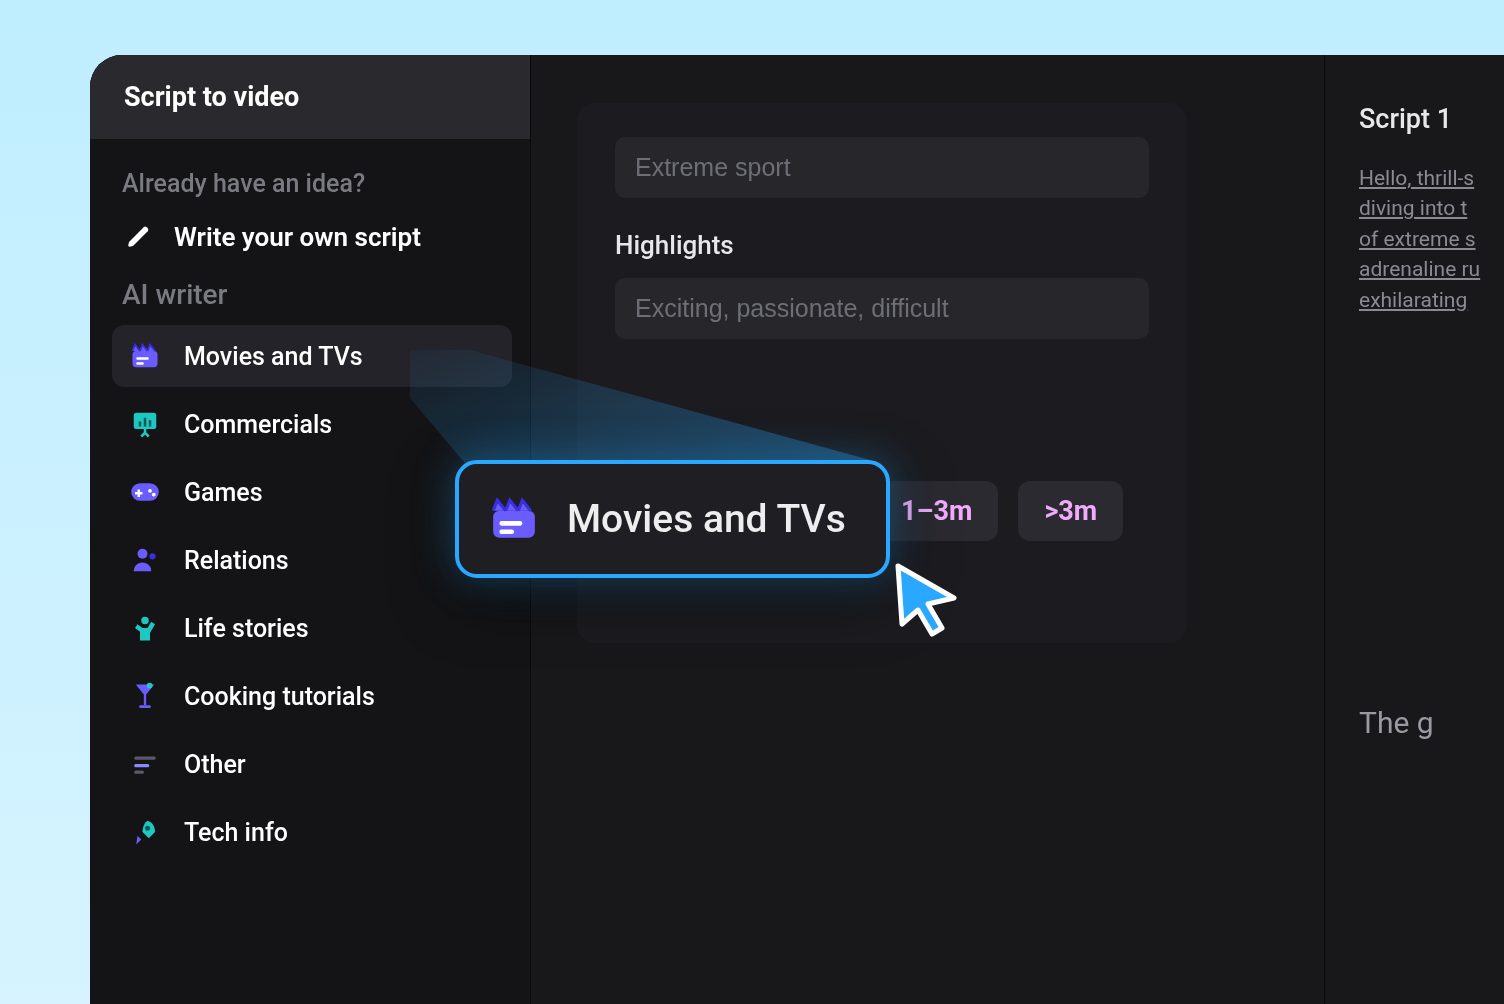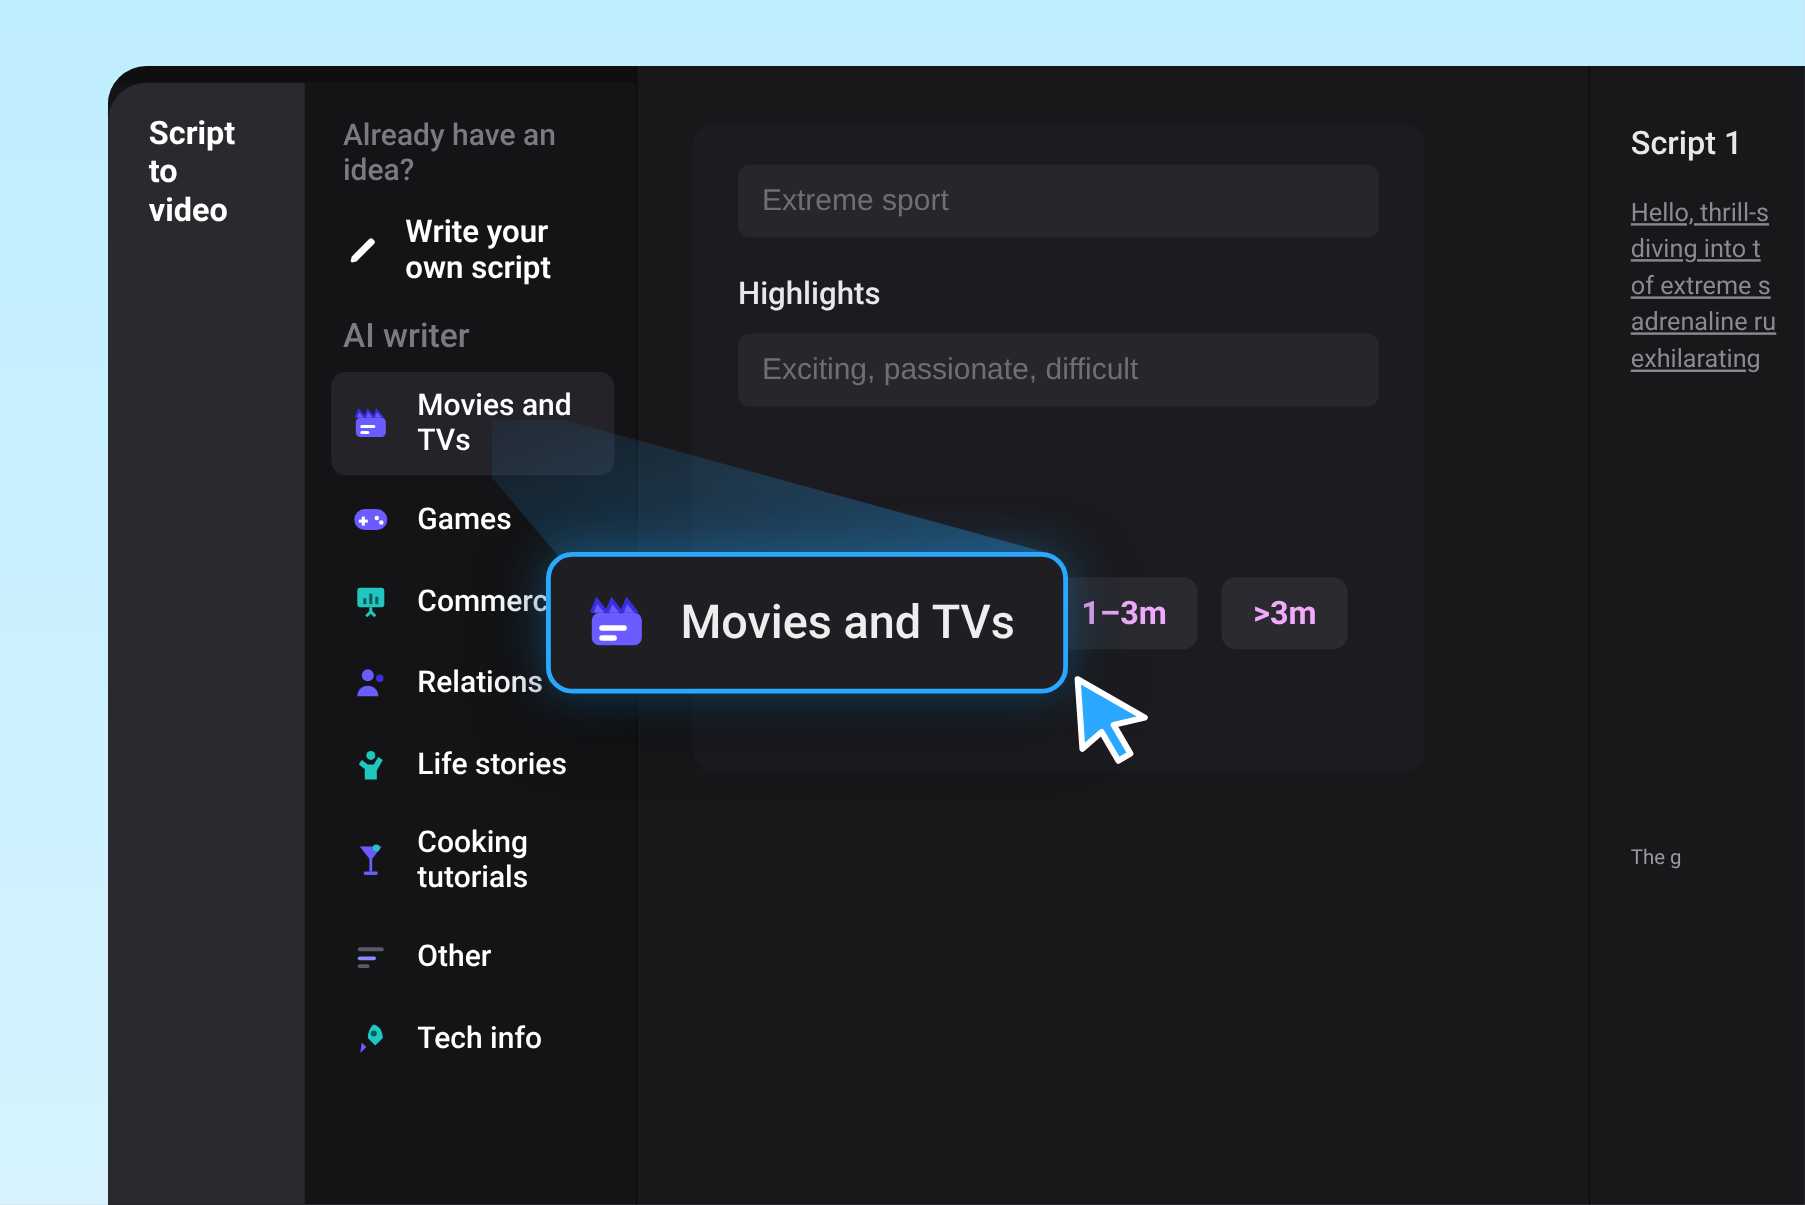--- a/index.html
+++ b/index.html
@@ -16,22 +16,21 @@
     border-radius: 32px 0 0 0;
     overflow: hidden;
     display: flex;
   }
 
   
   .sidebar {
     width: 440px;
     background: #141416;
     display: flex;
-    flex-direction: row;
-    margin-top: 14px;
+    flex-direction: column;
   }
   .sidebar-header {
     background: #2a2a2e;
     padding: 26px 34px;
     border-radius: 32px 0 0 0;
   }
   .sidebar-title {
     color: #ffffff;
     font-size: 27px;
     font-weight: 700;
@@ -141,21 +140,21 @@
   }
   .preview-text {
     color: #8a8a92;
     font-size: 21px;
     line-height: 1.45;
     white-space: pre-line;
     text-decoration: underline;
   }
   .preview-more {
     color: #9a9aa2;
-    font-size: 17px;
+    font-size: 30px;
     margin-top: 390px;
   }
 
   
   .callout-beam {
     position: absolute;
     left: 410px; top: 350px;
     width: 470px; height: 190px;
     pointer-events: none;
   }
@@ -220,42 +219,42 @@
                 <path d="M2 8l2-5 4 5M8 8l2-5 4 5M14 8l2-5 4 5" stroke="#3a2fe0" stroke-width="1.5" fill="#6b5cff"></path>
                 <rect x="5" y="13" width="10" height="2" rx="1" fill="#ffffff"></rect>
                 <rect x="5" y="17" width="6" height="2" rx="1" fill="#ffffff"></rect>
               </svg>
           </span>
           <span>Movies and TVs</span>
         </div>
 
         <div class="cat-item">
           <span class="cat-icon">
+            <svg width="30" height="30" viewBox="0 0 24 24">
+                <rect x="3" y="3" width="18" height="13" rx="2" fill="#1fc7c1"></rect>
+                <rect x="7" y="10" width="2" height="4" fill="#0a5a57"></rect>
+                <rect x="11" y="7" width="2" height="7" fill="#0a5a57"></rect>
+                <rect x="15" y="9" width="2" height="5" fill="#0a5a57"></rect>
+                <path d="M12 16v3M9 22l3-3 3 3" stroke="#1fc7c1" stroke-width="2" fill="none"></path>
+              </svg>
+          </span>
+          <span>Commercials</span>
+        </div>
+
+        <div class="cat-item">
+          <span class="cat-icon">
             <svg width="30" height="26" viewBox="0 0 24 20">
                 <rect x="1" y="3" width="22" height="14" rx="7" fill="#6b5cff"></rect>
                 <rect x="6" y="8" width="2" height="6" fill="#fff"></rect>
                 <rect x="4" y="10" width="6" height="2" fill="#fff"></rect>
                 <circle cx="16" cy="9" r="1.5" fill="#fff"></circle>
                 <circle cx="19" cy="12" r="1.5" fill="#fff"></circle>
               </svg>
           </span>
           <span>Games</span>
-        </div>
-
-        <div class="cat-item">
-          <span class="cat-icon">
-            <svg width="30" height="30" viewBox="0 0 24 24">
-                <rect x="3" y="3" width="18" height="13" rx="2" fill="#1fc7c1"></rect>
-                <rect x="7" y="10" width="2" height="4" fill="#0a5a57"></rect>
-                <rect x="11" y="7" width="2" height="7" fill="#0a5a57"></rect>
-                <rect x="15" y="9" width="2" height="5" fill="#0a5a57"></rect>
-                <path d="M12 16v3M9 22l3-3 3 3" stroke="#1fc7c1" stroke-width="2" fill="none"></path>
-              </svg>
-          </span>
-          <span>Commercials</span>
         </div>
 
         <div class="cat-item">
           <span class="cat-icon">
             <svg width="30" height="30" viewBox="0 0 24 24">
                 <circle cx="10" cy="7" r="4" fill="#6b5cff"></circle>
                 <path d="M3 21c0-4 3-7 7-7s7 3 7 7" fill="#6b5cff"></path>
                 <circle cx="18" cy="9" r="2.5" fill="#3a2fe0"></circle>
               </svg>
           </span>

